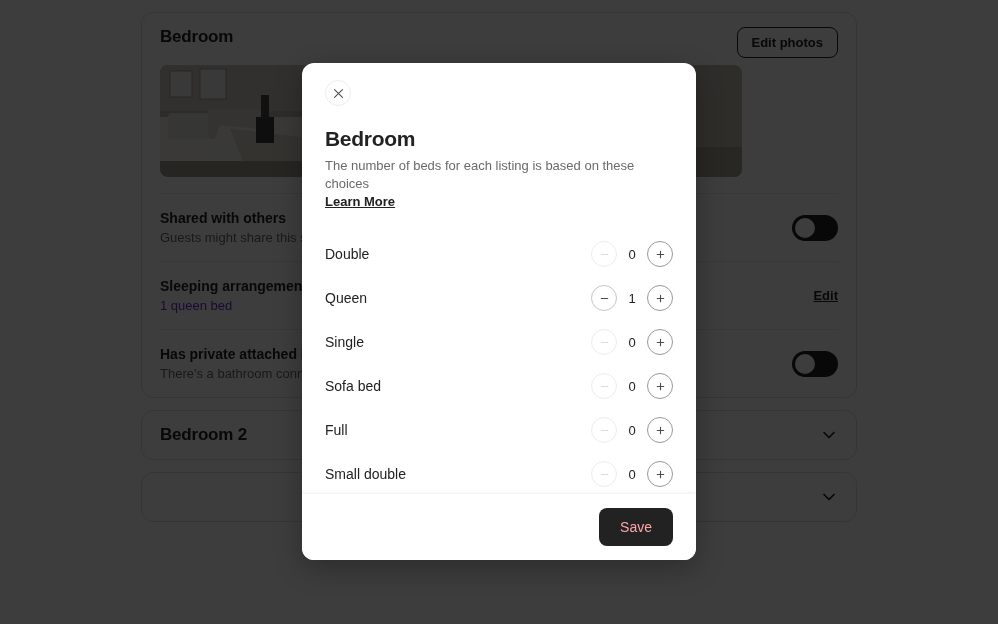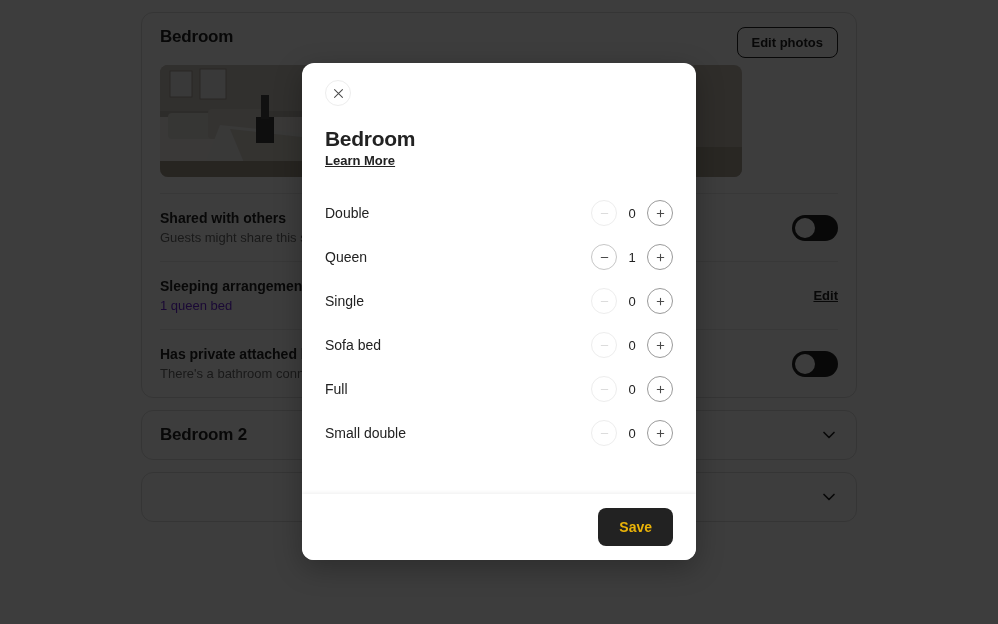--- a/index.html
+++ b/index.html
@@ -148,23 +148,23 @@
   .sign { display: block; }
 
   .modal-footer {
     flex: none; height: 66px;
     background: #ffffff;
     box-shadow: 0 -1px 4px rgba(0,0,0,0.07);
     display: flex; align-items: center; justify-content: flex-end;
     padding: 0 23px;
   }
   .save-btn {
-    background: #222222; color: #eab308;
+    background: #222222; color: #fca5a5;
     border: none; border-radius: 8px;
-    padding: 11px 21px; font-size: 14px; font-weight: bold;
+    padding: 11px 21px; font-size: 14px; font-weight: normal;
     font-family: "Liberation Sans", sans-serif;
     cursor: pointer;
   }
 </style>
 </head>
 <body>
 
 <div id="page-root">
   <div class="page-inner">
 
@@ -287,20 +287,21 @@
 <div id="modal">
   <div class="modal-scroll">
 
     <button class="close-btn">
       <svg viewBox="0 0 14 14" width="11" height="11">
         <path d="M2 2 L12 12 M12 2 L2 12" stroke="#4a4a4a" stroke-width="1.3" stroke-linecap="round"></path>
       </svg>
     </button>
 
     <div class="modal-title">Bedroom</div>
+    <div class="modal-sub">The number of beds for each listing is based on these choices</div>
     <span class="learn-more">Learn More</span>
 
     <div class="bed-list">
 
       <div class="bed-row">
         <span class="bed-label">Double</span>
         <div class="stepper">
           <button class="step-btn minus disabled">
             <svg class="sign" viewBox="0 0 12 12" width="11" height="11">
                 <path d="M2.5 6 H9.5" stroke="#dcdcdc" stroke-width="1.2" stroke-linecap="round"></path>

